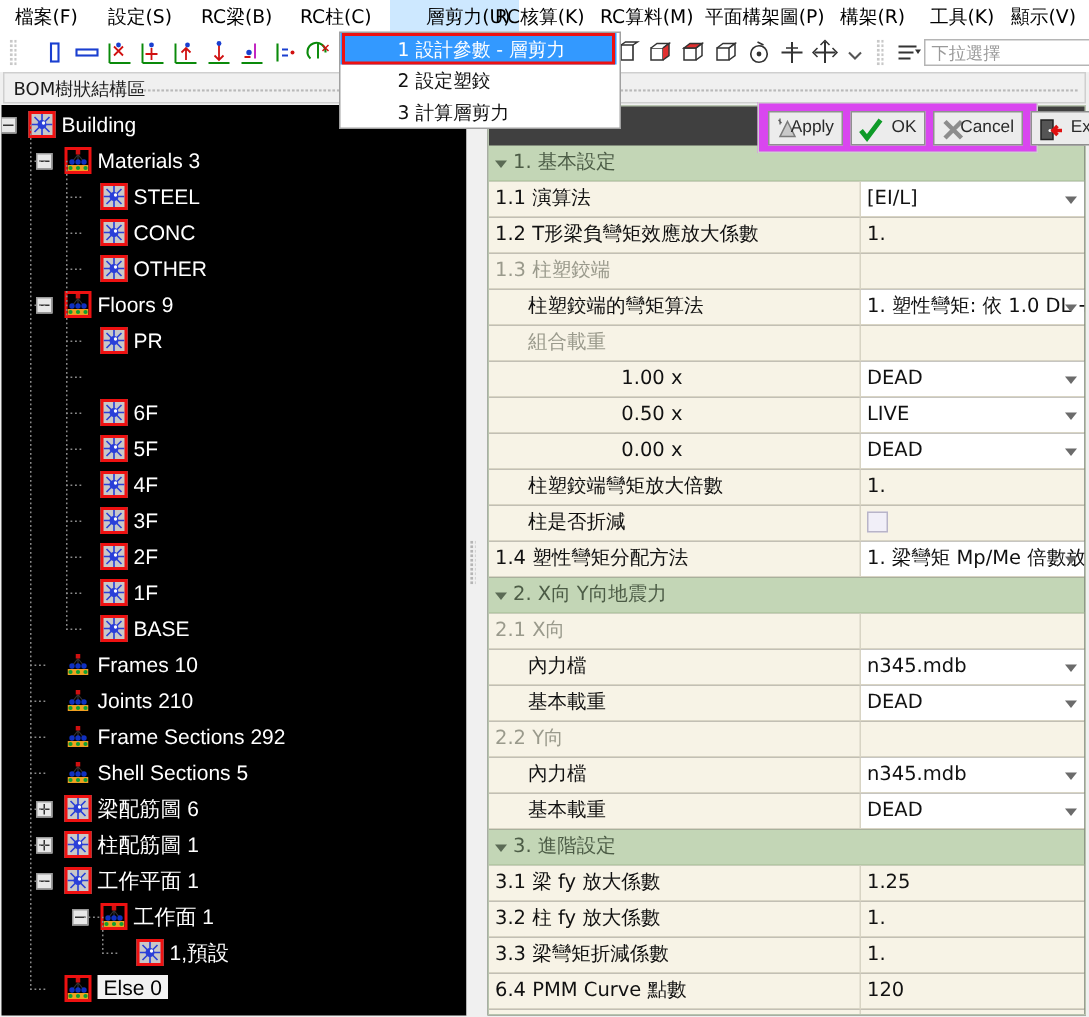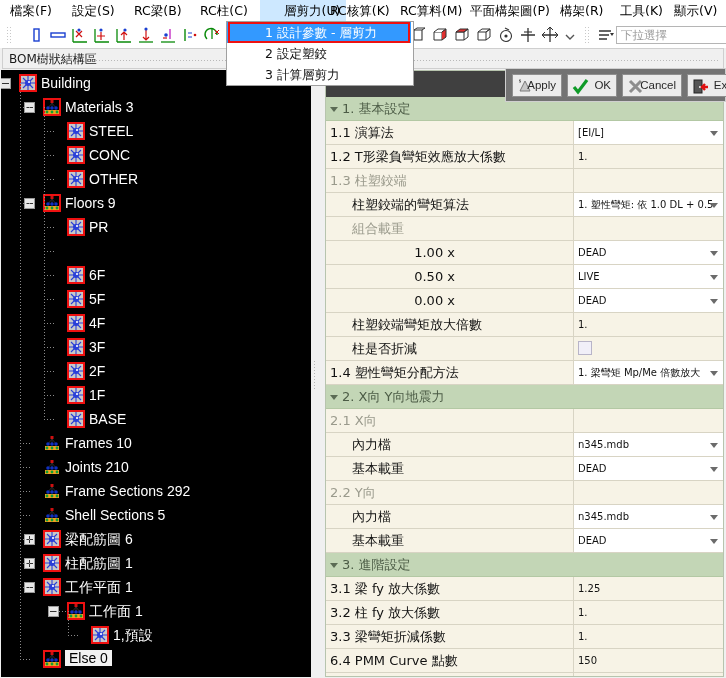--- a/index.html
+++ b/index.html
@@ -74,37 +74,37 @@
   .grow.cat{background:#c3d6b6;border-bottom:1px solid #b3c8a4;}
   .gname{width:248px;box-sizing:border-box;background:#f7f3e6;
          border-right:1px solid #d8d4c4;padding-left:4px;
          font-size:13px;line-height:23px;color:#111;overflow:hidden;white-space:nowrap;}
   .grow.cat .gname{background:transparent;border-right:none;width:auto;flex:1;
                    color:#4c5c46;font-size:13px;padding-left:16px;}
   .gname.dim{color:#9a9a8c;}
   .gname.ind1{padding-left:26px;}
   .gname.ind2{padding-left:26px;}
   .gname.num{text-align:right;padding-right:118px;}
-  .gval{flex:1;background:#f7f3e6;padding-left:4px;font-size:10px;line-height:23px;
+  .gval{flex:1;background:#f7f3e6;padding-left:4px;font-size:13px;line-height:23px;
         color:#111;position:relative;overflow:hidden;white-space:nowrap;}
   .gval.white{background:#ffffff;}
   .caret{position:absolute;left:4px;top:9px;width:0;height:0;
          border-left:5px solid #5b6b55;border-top:3px solid transparent;
          border-bottom:3px solid transparent;}
   .caret.open{border-left:4px solid transparent;border-right:4px solid transparent;
               border-top:5px solid #5b6b55;left:4px;top:10px;}
   .ddarrow{position:absolute;right:5px;top:10px;width:0;height:0;
            border-left:4px solid transparent;border-right:4px solid transparent;
            border-top:5px solid #6b6b6b;}
   .chk{position:absolute;left:4px;top:4px;width:14px;height:14px;
        background:#f1eff8;border:1px solid #b8b4c8;box-sizing:border-box;}
 
   
-  .btnbar{position:absolute;left:505px;top:68px;width:221px;height:34px;
-          background:#737373;border:1px solid #cfcfcf;box-sizing:border-box;}
+  .btnbar{position:absolute;left:505px;top:68px;width:187px;height:34px;
+          background:#d946ef;border:1px solid #cfcfcf;box-sizing:border-box;}
   .abtn{position:absolute;top:5px;height:23px;background:#ececec;
         border:1px solid #8f8f8f;box-sizing:border-box;}
   .abtn .al{position:absolute;right:5px;top:4px;font-size:11.5px;color:#2a2a2a;
             font-family:"Liberation Sans",sans-serif;}
   .abtn .ai{position:absolute;left:4px;top:3px;width:17px;height:17px;}
 
   
   .dropdown{position:absolute;left:226px;top:21px;width:186px;height:63px;
             background:#ffffff;border:1px solid #a0a0a0;z-index:50;}
   .ditem{position:absolute;left:0;width:184px;height:21px;line-height:21px;
@@ -740,21 +740,21 @@
         <div class="grow">
           <div class="gname">3.2 柱 fy 放大係數</div>
           <div class="gval"><span>1.</span></div>
         </div>
         <div class="grow">
           <div class="gname">3.3 梁彎矩折減係數</div>
           <div class="gval"><span>1.</span></div>
         </div>
         <div class="grow">
           <div class="gname">6.4 PMM Curve 點數</div>
-          <div class="gval"><span>150</span></div>
+          <div class="gval"><span>120</span></div>
         </div>
         <div class="grow">
           <div class="gname">3.5 最大有效夾角</div>
           <div class="gval"></div>
         </div>
       </div>
   </div>
 
   <div class="btnbar">
     <div class="abtn" style="left:6px;width:50px;">

